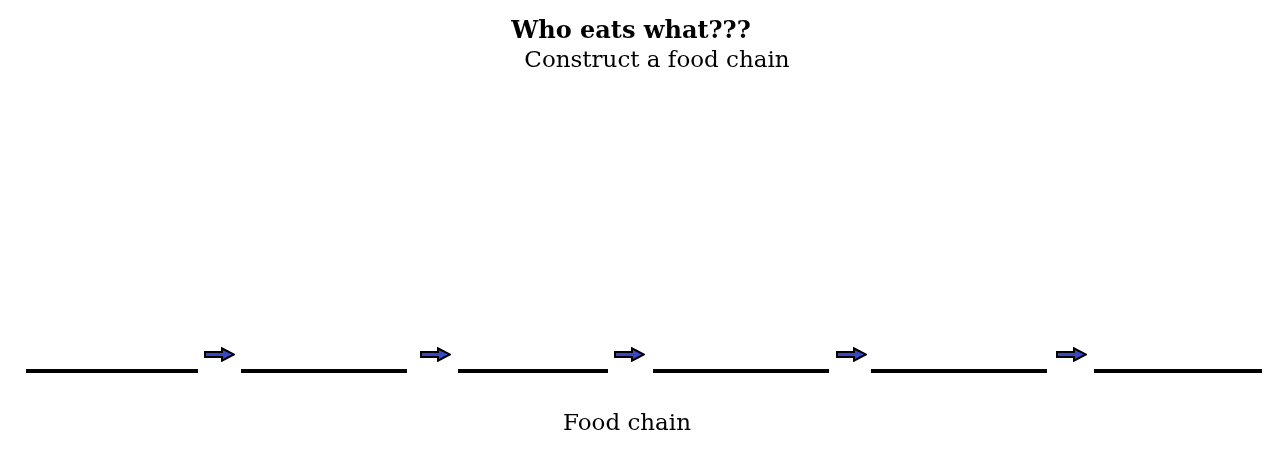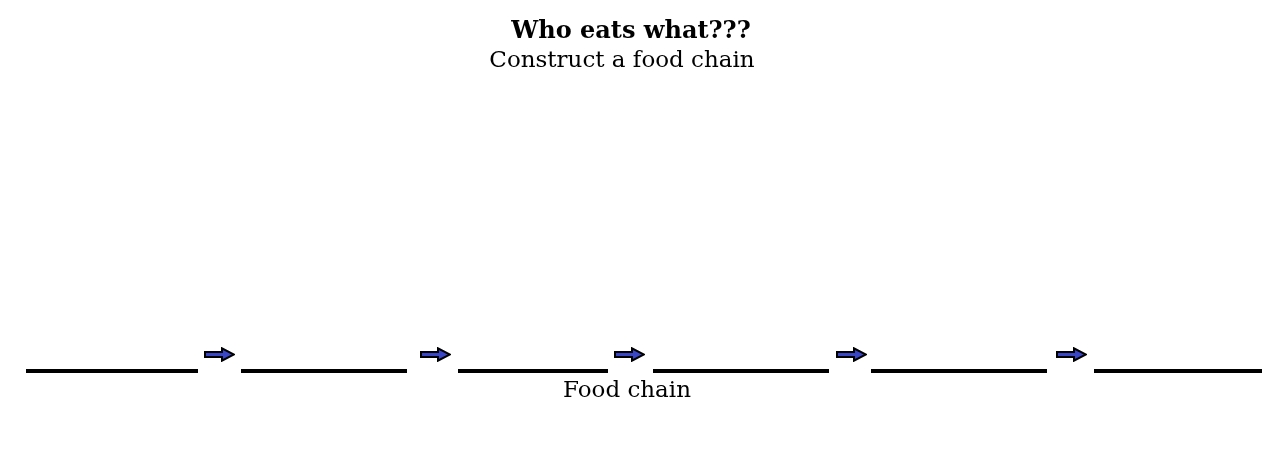--- a/index.html
+++ b/index.html
@@ -26,23 +26,24 @@
     top: 16px;
     font-size: 24px;
     line-height: 27px;
     font-weight: bold;
     margin-left: 9px;
   }
   .subtitle {
     top: 46px;
     font-size: 23px;
     line-height: 27px;
+    padding-left: 35px;
   }
   .caption {
-    top: 376px;
+    top: 409px;
     width: 1254px;
     font-size: 23px;
     line-height: 27px;
   }
   .blank {
     position: absolute;
     top: 369px;
     height: 4px;
     background: var(--line-color, #000000);
   }

